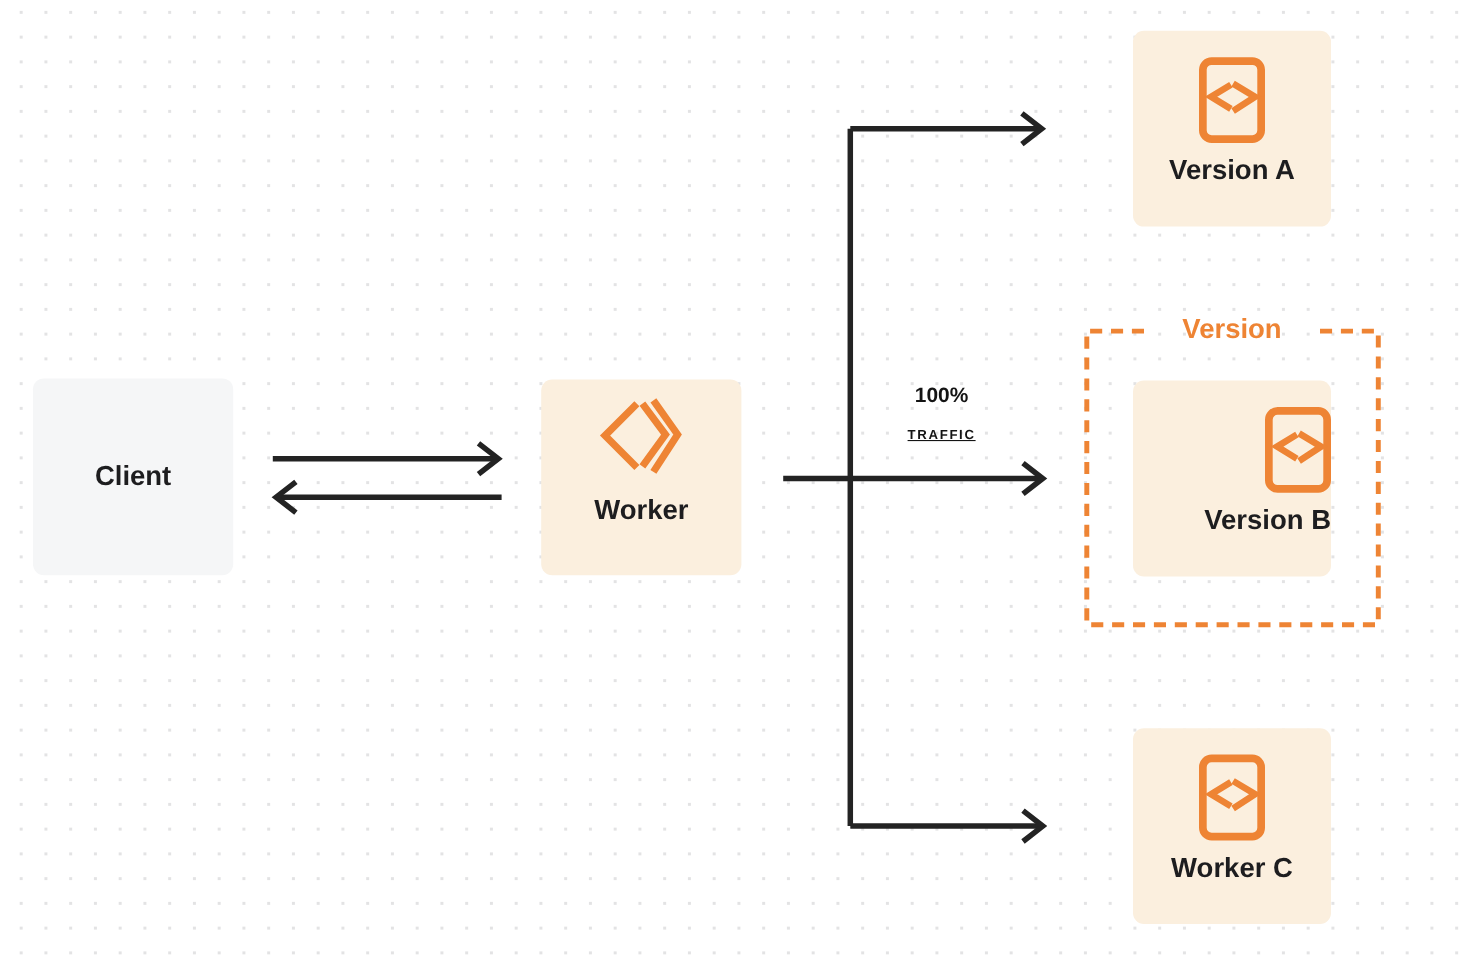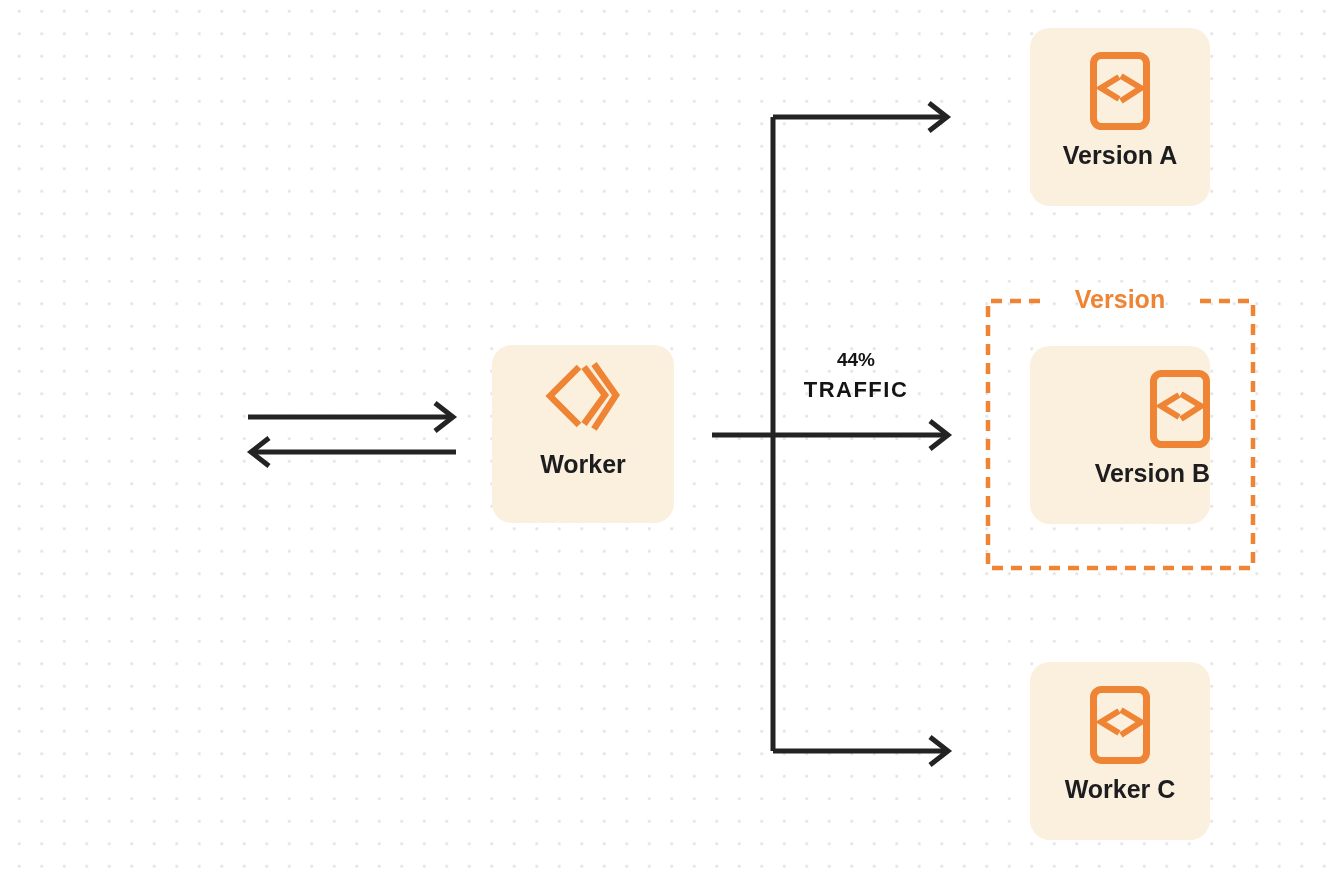--- a/index.html
+++ b/index.html
@@ -20,21 +20,21 @@
   }
   .connectors {
     position: absolute;
     left: 0; top: 0;
     width: 1338px;
     height: 878px;
     pointer-events: none;
   }
   .node {
     position: absolute;
-    border-radius: 20px;
+    border-radius: 10px;
     display: flex;
     flex-direction: column;
     align-items: center;
     box-sizing: border-box;
   }
   .node-label {
     font-weight: 700;
     font-size: 25px;
     color: #1d1d1f;
     line-height: 1;
@@ -85,24 +85,25 @@
     color: #141414;
     font-weight: 700;
   }
   .traffic-line1 {
     display: block;
     font-size: 19px;
     line-height: 1;
   }
   .traffic-line2 {
     display: block;
-    font-size: 22px;
+    font-size: 12px;
     line-height: 1;
-    margin-top: 10px;
+    margin-top: 20px;
     letter-spacing: 1.5px;
+    text-decoration: underline;
   }
   .icon-svg { display: block; overflow: visible; }
 </style>
 </head>
 <body>
 
 <div class="canvas">
 
   <svg class="connectors" viewBox="0 0 1338 878" xmlns="http://www.w3.org/2000/svg">
     <g stroke="#232323" stroke-width="5" fill="none" stroke-linejoin="miter" stroke-linecap="butt">
@@ -131,20 +132,23 @@
 
       <g>
         <line x1="773" y1="751" x2="946" y2="751"></line>
         <polyline points="930,737 948,751 930,765"></polyline>
       </g>
     </g>
 
     <path d="M 1040 301 L 988 301 L 988 568 L 1253 568 L 1253 301 L 1199 301" fill="none" stroke="#EE8434" stroke-width="4.5" stroke-dasharray="11 8"></path>
   </svg>
 
+  <div class="node client-node">
+    <span class="node-label">Client</span>
+  </div>
 
   <div class="node worker-node">
     <svg class="icon-svg" width="72" height="66" viewBox="0 0 72 66" xmlns="http://www.w3.org/2000/svg">
       <g stroke="#EE8434" stroke-width="6.5" fill="none" stroke-linejoin="miter" stroke-linecap="butt">
         <polyline points="32,3 3,32 32,61"></polyline>
         <polyline points="37,3 58,31 37,60"></polyline>
         <polyline points="47,0 69,31 47,65"></polyline>
       </g>
     </svg>
     <span class="node-label">Worker</span>
@@ -179,17 +183,17 @@
         <polyline points="29,25 11,36 29,47"></polyline>
         <polyline points="31,24 51,36 31,49"></polyline>
       </g>
     </svg>
     <span class="node-label">Worker C</span>
   </div>
 
   <div class="deployed-label">Version</div>
 
   <div class="traffic-label">
-    <span class="traffic-line1">44%</span>
+    <span class="traffic-line1">100%</span>
     <span class="traffic-line2">TRAFFIC</span>
   </div>
 
 </div>
 
 </body></html>

